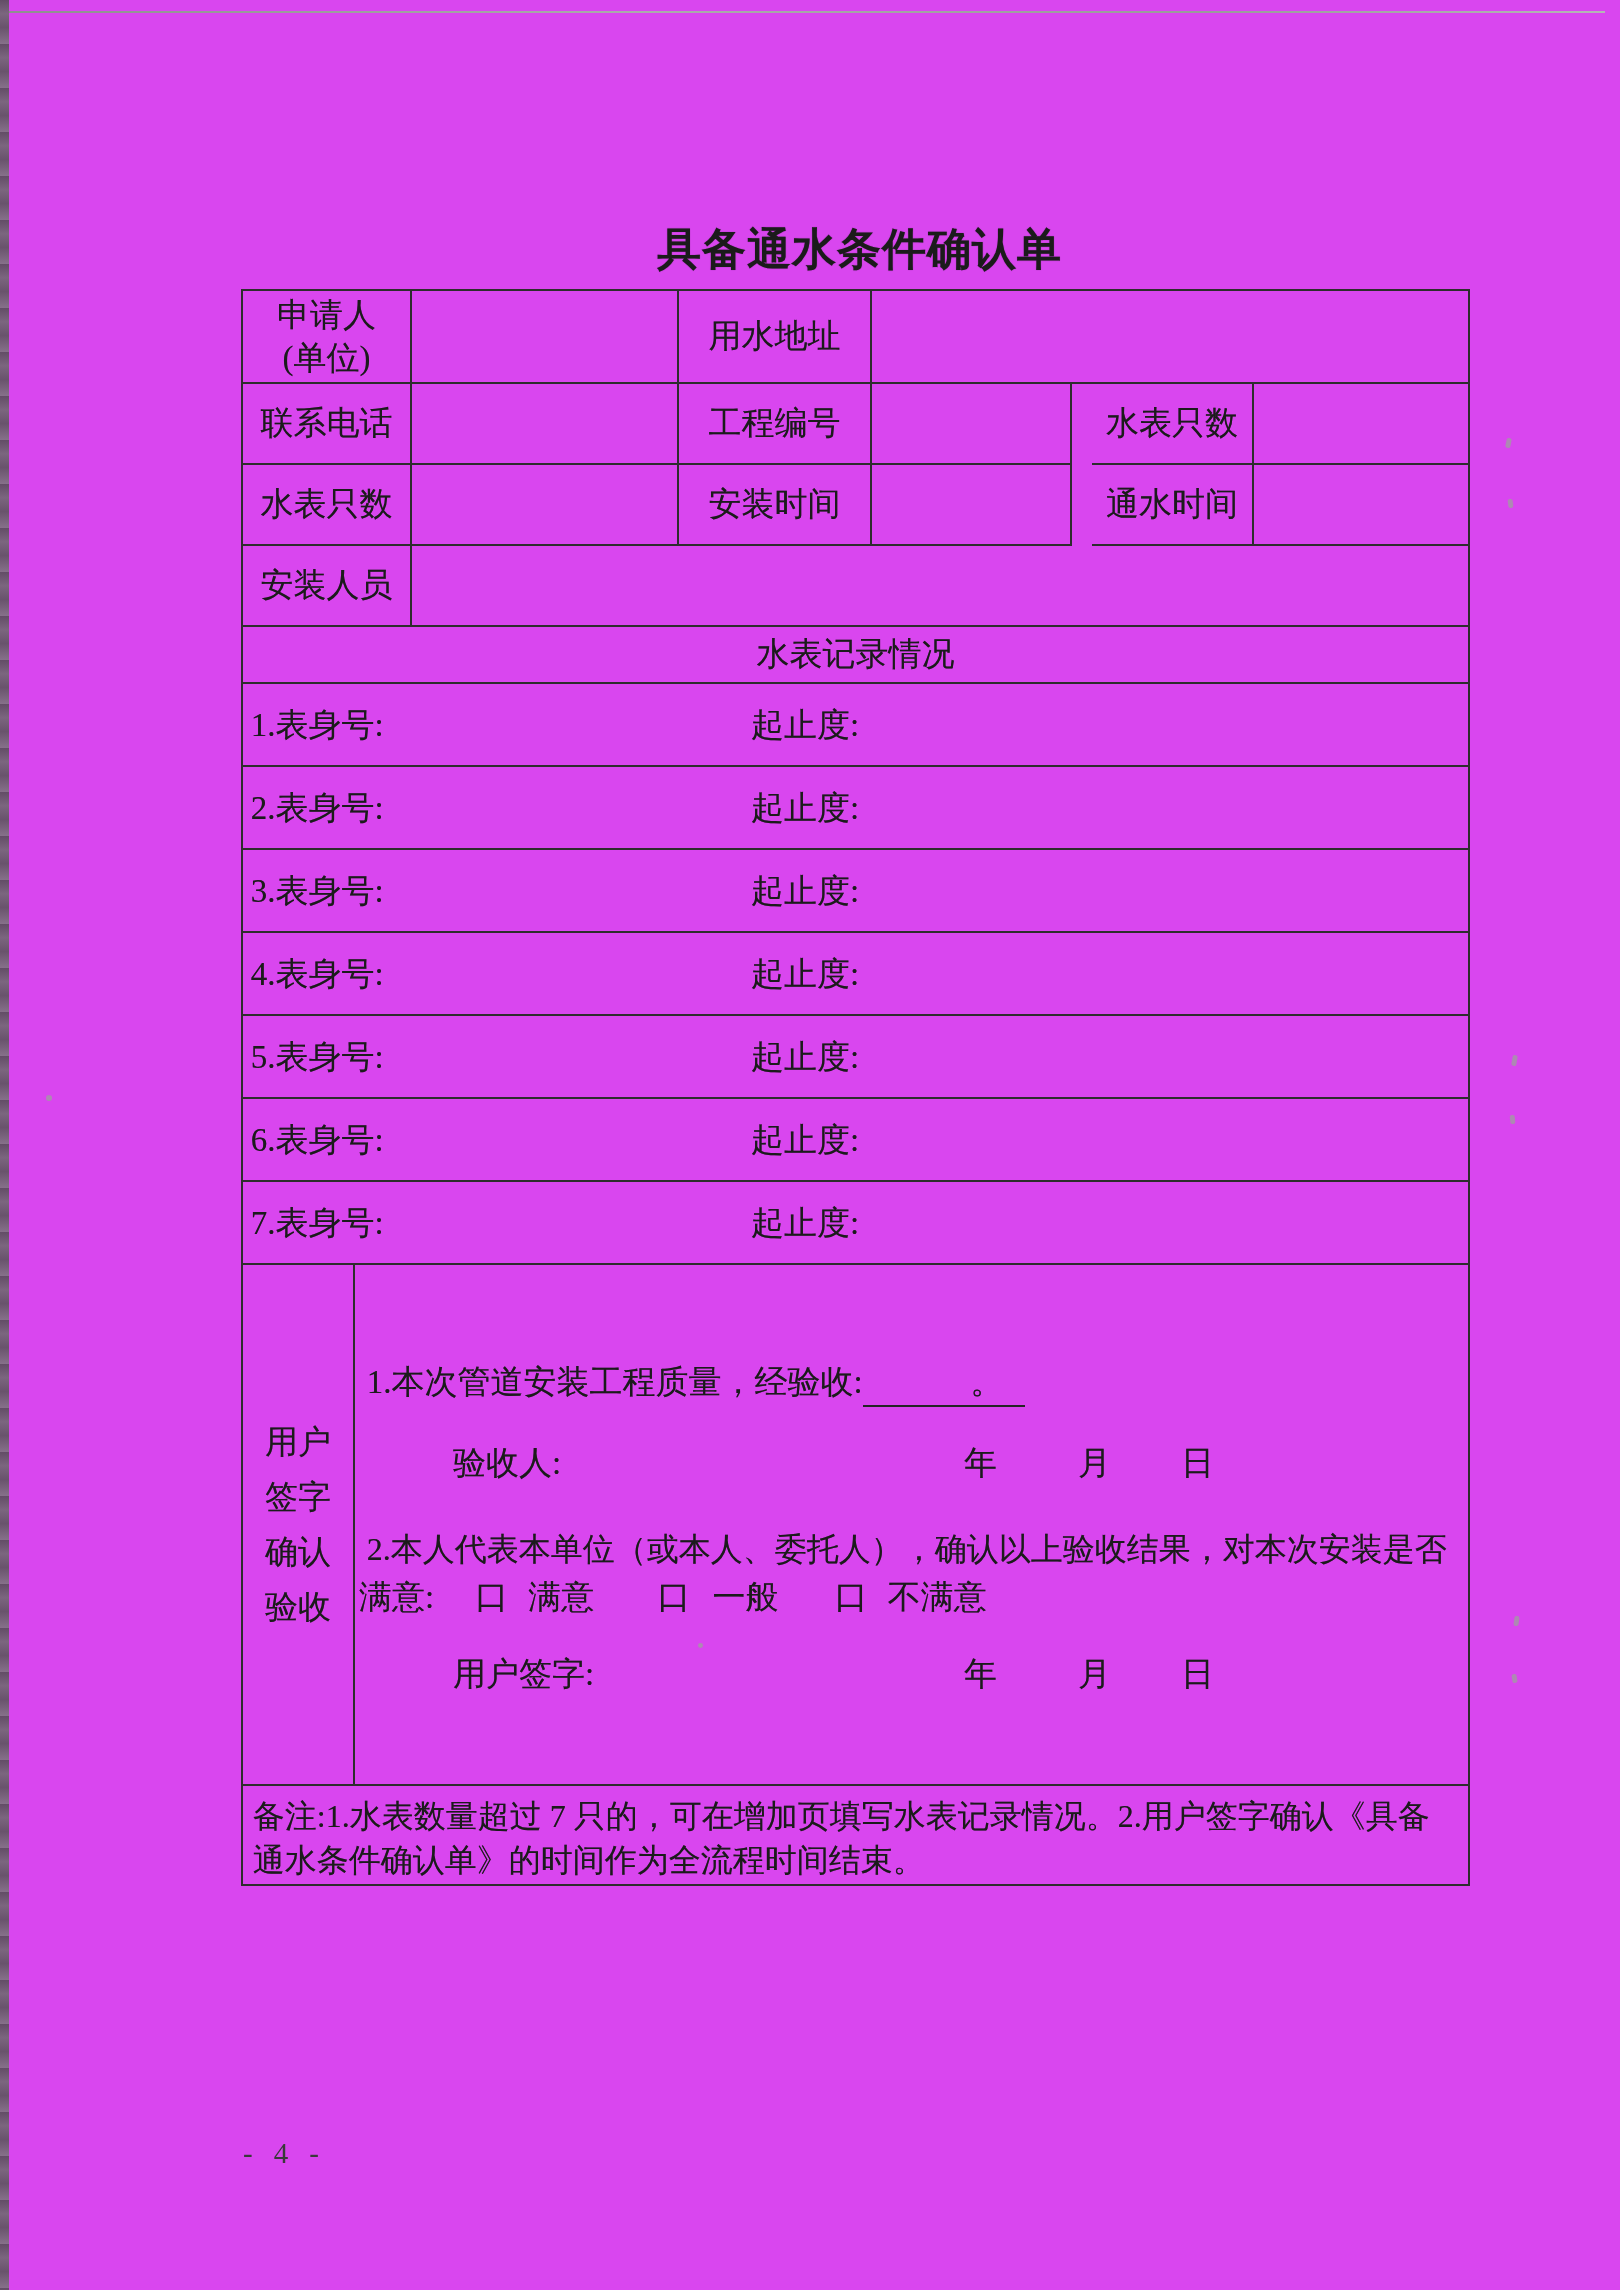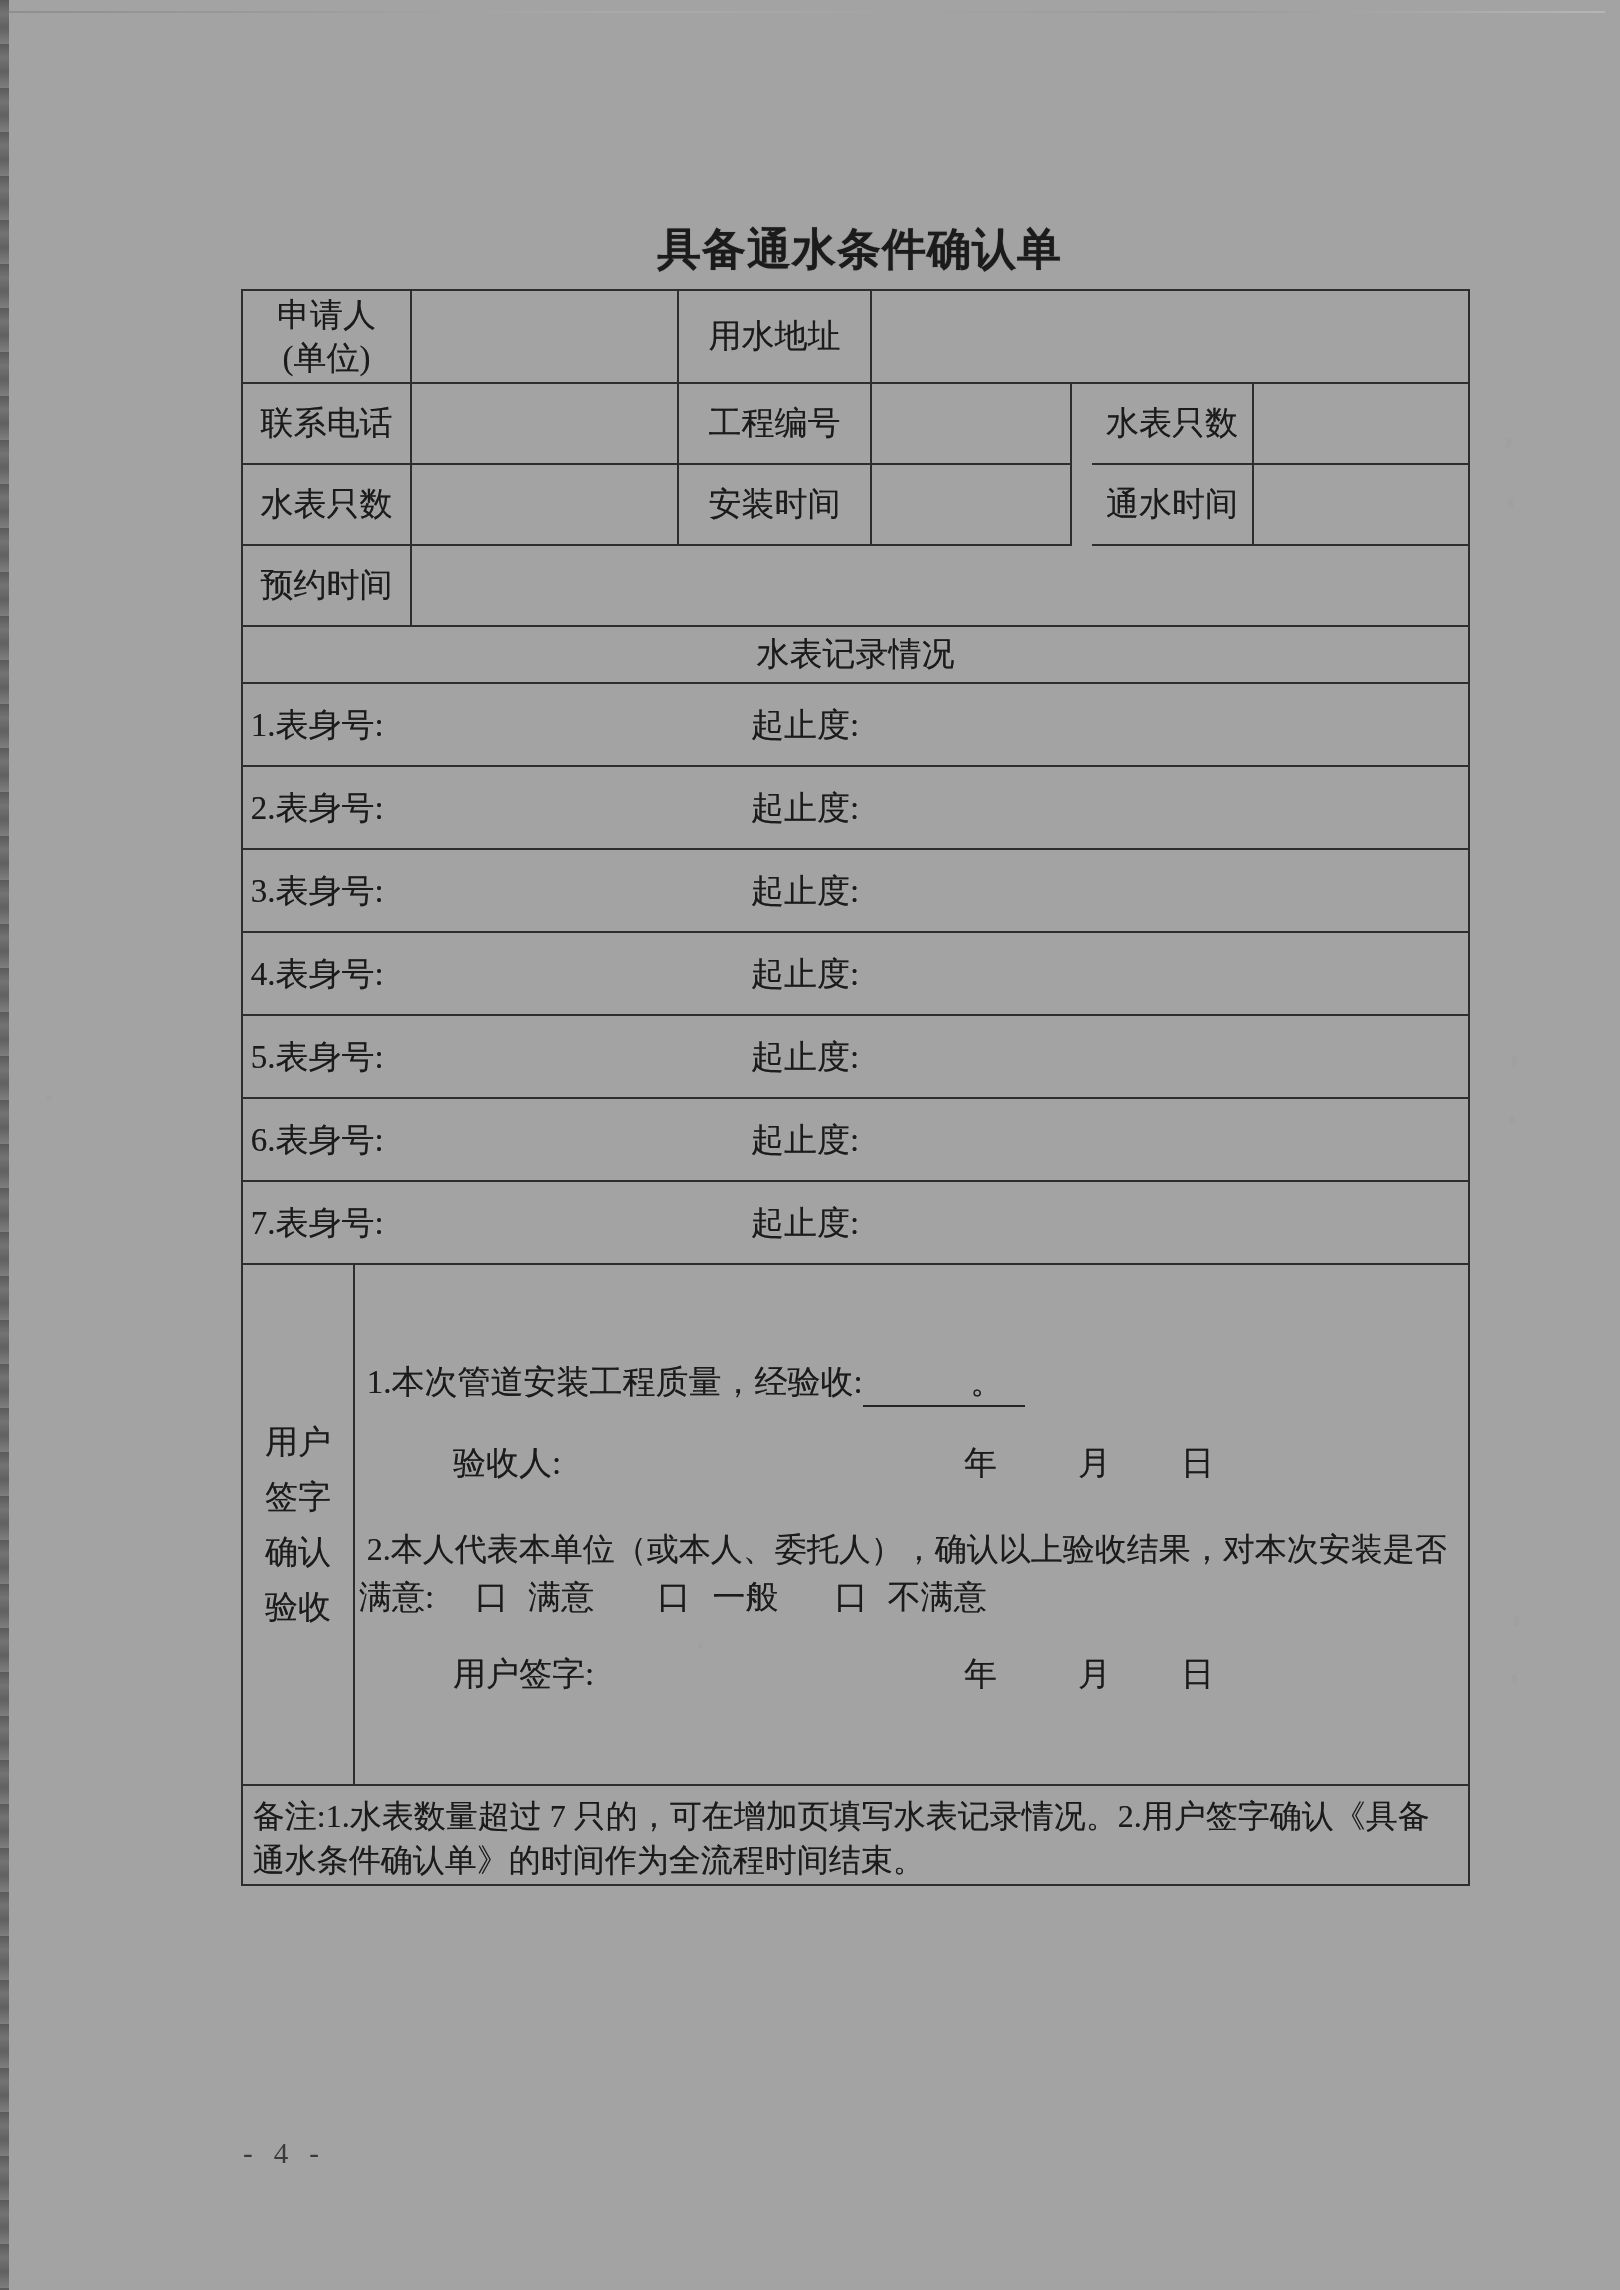--- a/index.html
+++ b/index.html
@@ -3,21 +3,21 @@
 <meta charset="utf-8">
 <style>
   :root{
     --line:#2d2d2d;
     --ink:#1b1b1b;
   }
   html,body{margin:0;padding:0;background:#e8e8e8;}
   .sheet{
     position:relative;
     width:1620px;height:2291px;
-    background:#a3a3a3;
+    background:#d946ef;
     overflow:hidden;
     font-family:"Liberation Serif","DejaVu Serif",serif;
     color:var(--ink);
   }
   
   .scan-edge-left{
     position:absolute;left:0;top:0;bottom:0;width:8.8px;
     background:repeating-linear-gradient(to bottom,#4e4e4e 0px,#6b6b6b 13.7px,#555 27.4px,#787878 44px);
     opacity:.85;
   }
@@ -138,21 +138,21 @@
     <div class="trow">
       <div class="cell h83 w-c1">水表只数</div>
       <div class="cell h83 w-c2"></div>
       <div class="cell h83 w-c3">安装时间</div>
       <div class="cell h83 w-c4"></div>
       <div class="cell h83 w-c5">通水时间</div>
       <div class="cell h83 w-c6 last"></div>
     </div>
 
     <div class="trow">
-      <div class="cell h83 w-c1">预约时间</div>
+      <div class="cell h83 w-c1">安装人员</div>
       <div class="cell h83 w-span5 last"></div>
     </div>
 
     <div class="trow">
       <div class="cell h58 w-span5 last" style="width:100%;">水表记录情况</div>
     </div>
 
     <div class="meter-row">
       <span class="meter-label">1.表身号:</span>
       <span class="range-label">起止度:</span>

